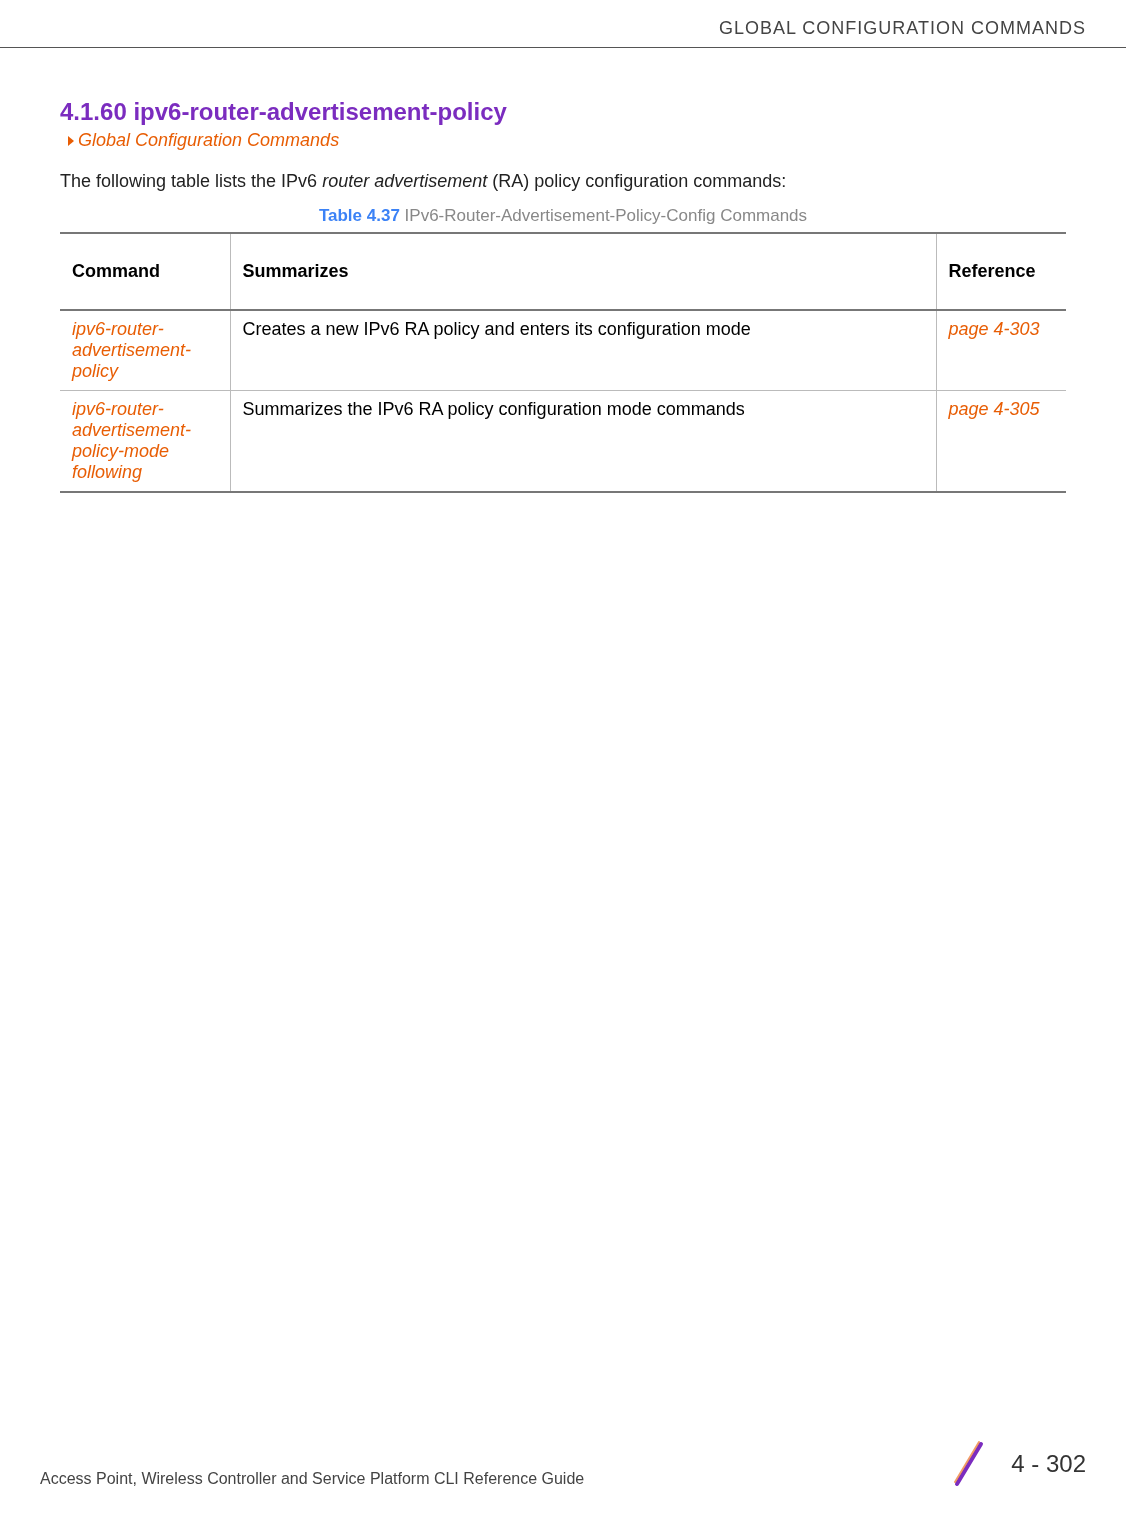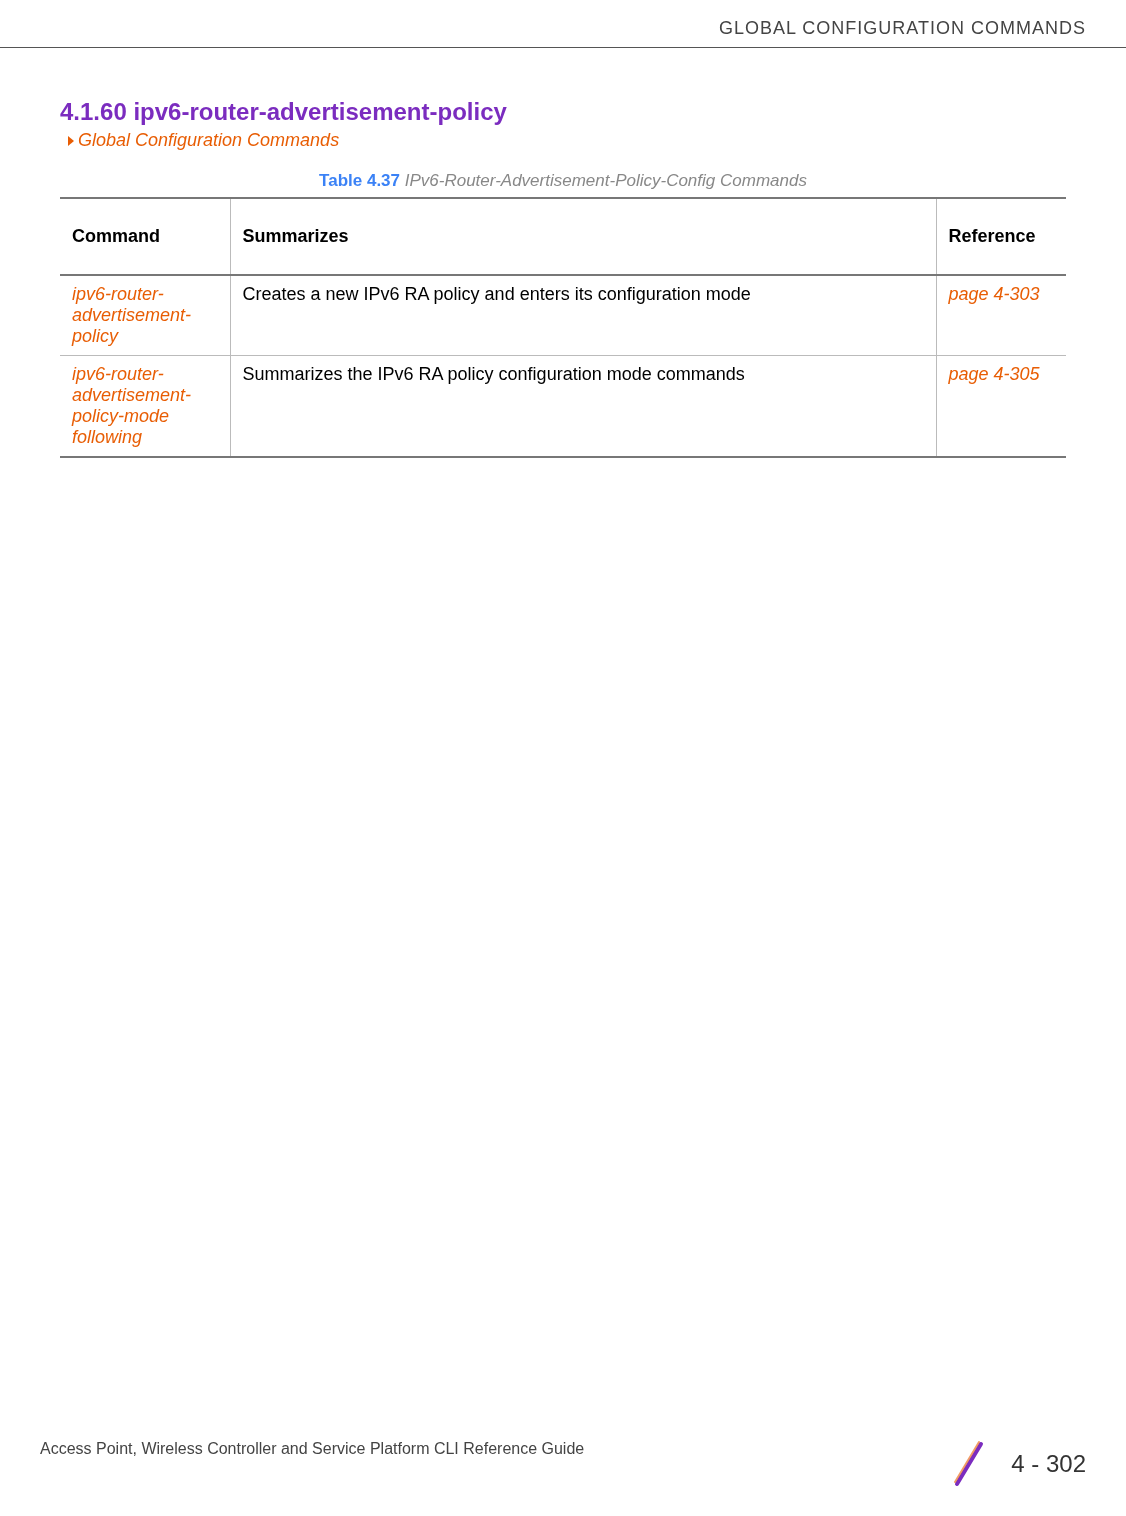--- a/index.html
+++ b/index.html
@@ -66,21 +66,20 @@
     .table-caption {
       text-align: center;
       font-size: 17px;
       margin-bottom: 6px;
     }
     .table-caption-bold {
       font-weight: bold;
       color: #3b82f6;
     }
     .table-caption-italic {
-      font-style: italic;
       color: #888;
     }
     table.cmd-table {
       width: 100%;
       border-collapse: collapse;
       margin-top: 4px;
     }
     table.cmd-table th {
       text-align: left;
       font-size: 18px;
@@ -130,21 +129,21 @@
       font-style: italic;
     }
     .page-footer {
       position: absolute;
       bottom: 28px;
       left: 0;
       right: 0;
       padding: 0 40px;
       display: flex;
       justify-content: space-between;
-      align-items: flex-start;
+      align-items: flex-end;
     }
     .footer-text {
       font-size: 16px;
       color: #444;
       font-weight: 300;
     }
     .footer-right {
       display: flex;
       align-items: center;
       gap: 18px;
@@ -170,20 +169,23 @@
   <h2 class="section-heading">
     <span>4.1.60</span>
     <span>ipv6-router-advertisement-policy</span>
   </h2>
 
   <div class="breadcrumb-line">
     <span class="arrow-icon"></span>
     <span class="breadcrumb-link">Global Configuration Commands</span>
   </div>
 
+  <p class="intro-text">
+    <span>The following table lists the IPv6 </span><span class="intro-italic">router advertisement</span><span> (RA) policy configuration commands:</span>
+  </p>
 
   <div class="table-caption">
     <span class="table-caption-bold">Table 4.37</span>
     <span> </span>
     <span class="table-caption-italic">IPv6-Router-Advertisement-Policy-Config Commands</span>
   </div>
 
   <table class="cmd-table">
     <thead>
       <tr>

